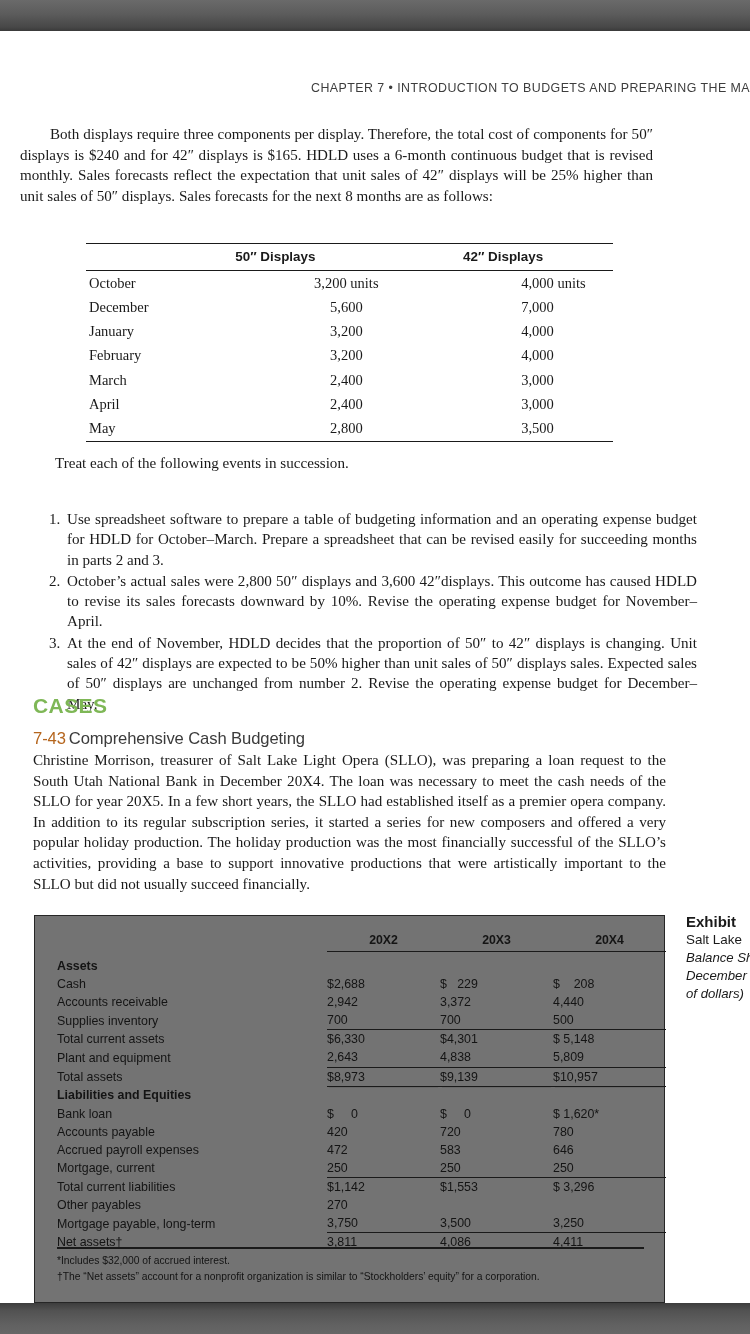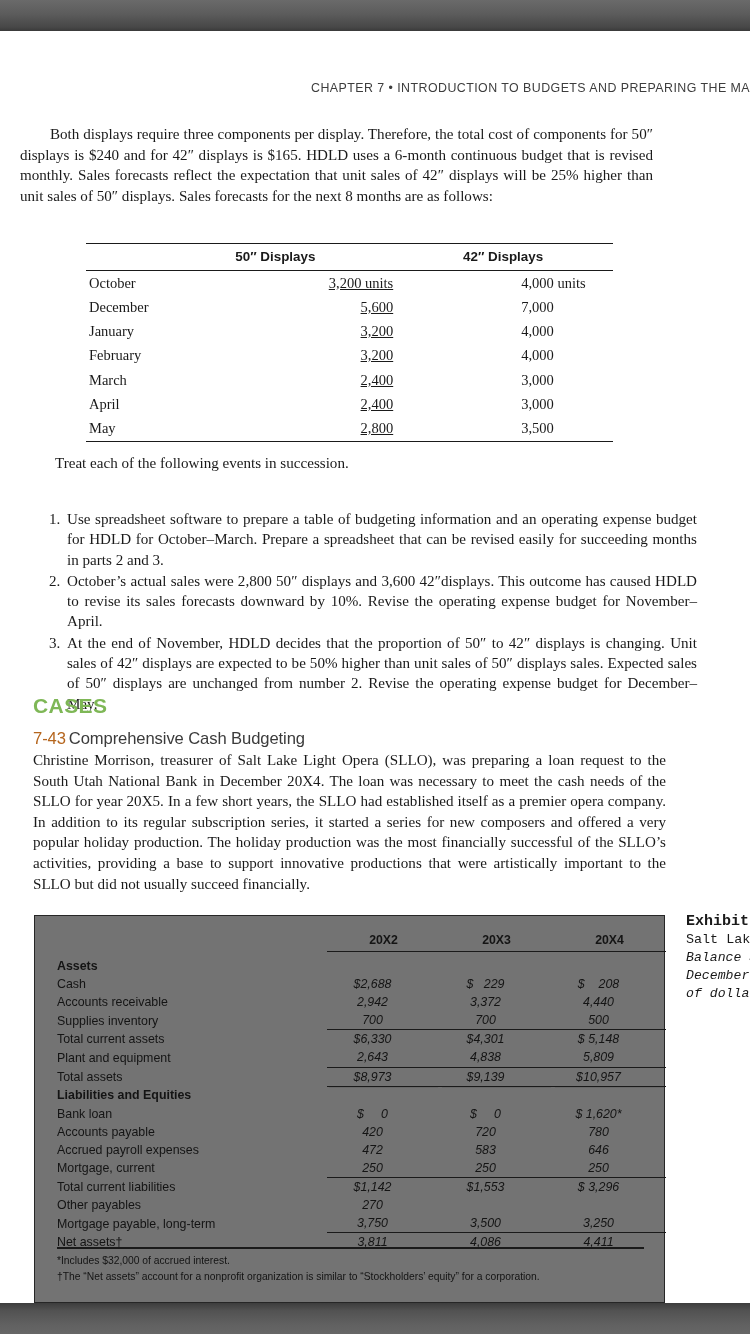--- a/index.html
+++ b/index.html
@@ -94,21 +94,21 @@
   }
   .forecast thead th.lbl { text-align: left; }
   .forecast .rule-top  { border-top: 1.6px solid #1a1a1a; }
   .forecast .rule-mid  { border-bottom: 1.3px solid #1a1a1a; }
   .forecast .rule-bot  { border-bottom: 1.6px solid #1a1a1a; }
   .forecast tbody td {
     padding: 3.6px 0 3.7px 0;
     font-size: 14.5px;
   }
   .forecast tbody td.month { text-align: left; padding-left: 3px; }
-  .forecast tbody td.v1 { text-align: right; padding-left: 142px; text-decoration: underline; }
+  .forecast tbody td.v1 { text-align: center; padding-left: 142px; }
   .forecast tbody td.v2 { text-align: left; padding-left: 128px; }
 
   
   .treat {
     position: absolute;
     left: 33px;
     top: 424px;
     width: 633px;
     font-size: 15.1px;
     text-indent: 22px;
@@ -187,24 +187,23 @@
     text-align: center;
     padding: 17px 0 4px 0;
   }
   table.bs thead th.lbl { padding-left: 22px; }
   table.bs thead tr.hdr th.num { border-bottom: 1.2px solid #1a1a1a; }
 
   table.bs tbody td { height: 18.1px; line-height: 18.1px; }
   table.bs td.lbl { padding-left: 22px; text-align: left; white-space: nowrap; }
   table.bs td.lbl.section { font-weight: bold; }
   table.bs td.num {
-    text-align: center;
+    text-align: left;
     padding-right: 22px;
     white-space: pre;
-    font-style: italic;
   }
   
   table.bs td.num.r-single  { border-top: 1.1px solid #1a1a1a; }
   table.bs td.num.r-double  {
     border-top: 1.1px solid #1a1a1a;
     border-bottom: 1.1px solid #1a1a1a;
     box-shadow: 0 3px 0 -1.9px #1a1a1a;
   }
   table.bs tr.gap td { height: 5px; }
 
@@ -227,21 +226,21 @@
     color: #141414;
   }
 
   
   .margin-caption {
     position: absolute;
     left: 686px;
     top: 881px;
     width: 64px;
     overflow: hidden;
-    font-family: Liberation Mono, monospace;
+    font-family: Liberation Sans, sans-serif;
     color: #1a1a1a;
   }
   .margin-caption .ex-word {
     font-weight: bold;
     font-size: 15px;
     white-space: nowrap;
     line-height: 19px;
   }
   .margin-caption .ex-sub {
     font-size: 13.4px;

